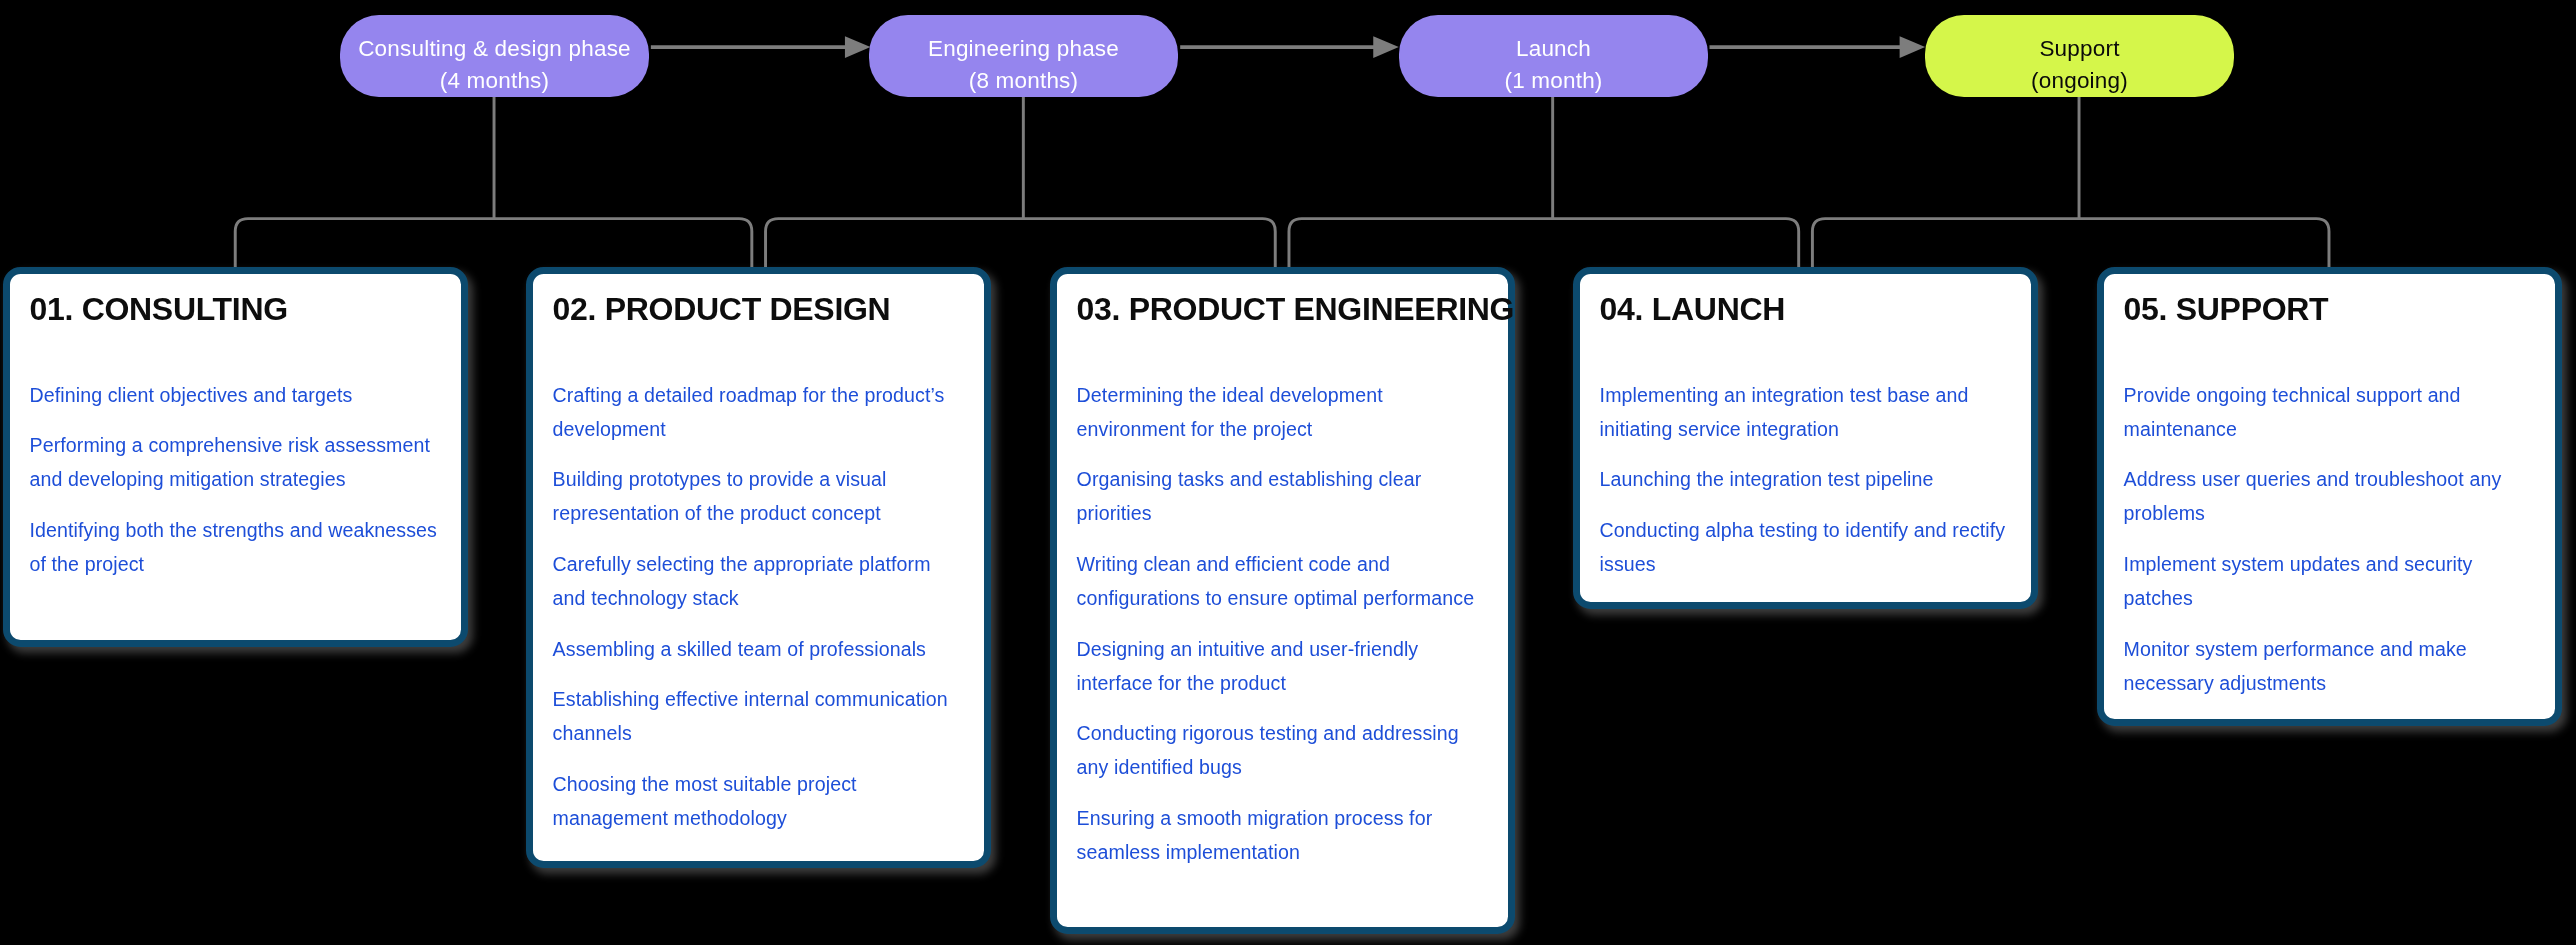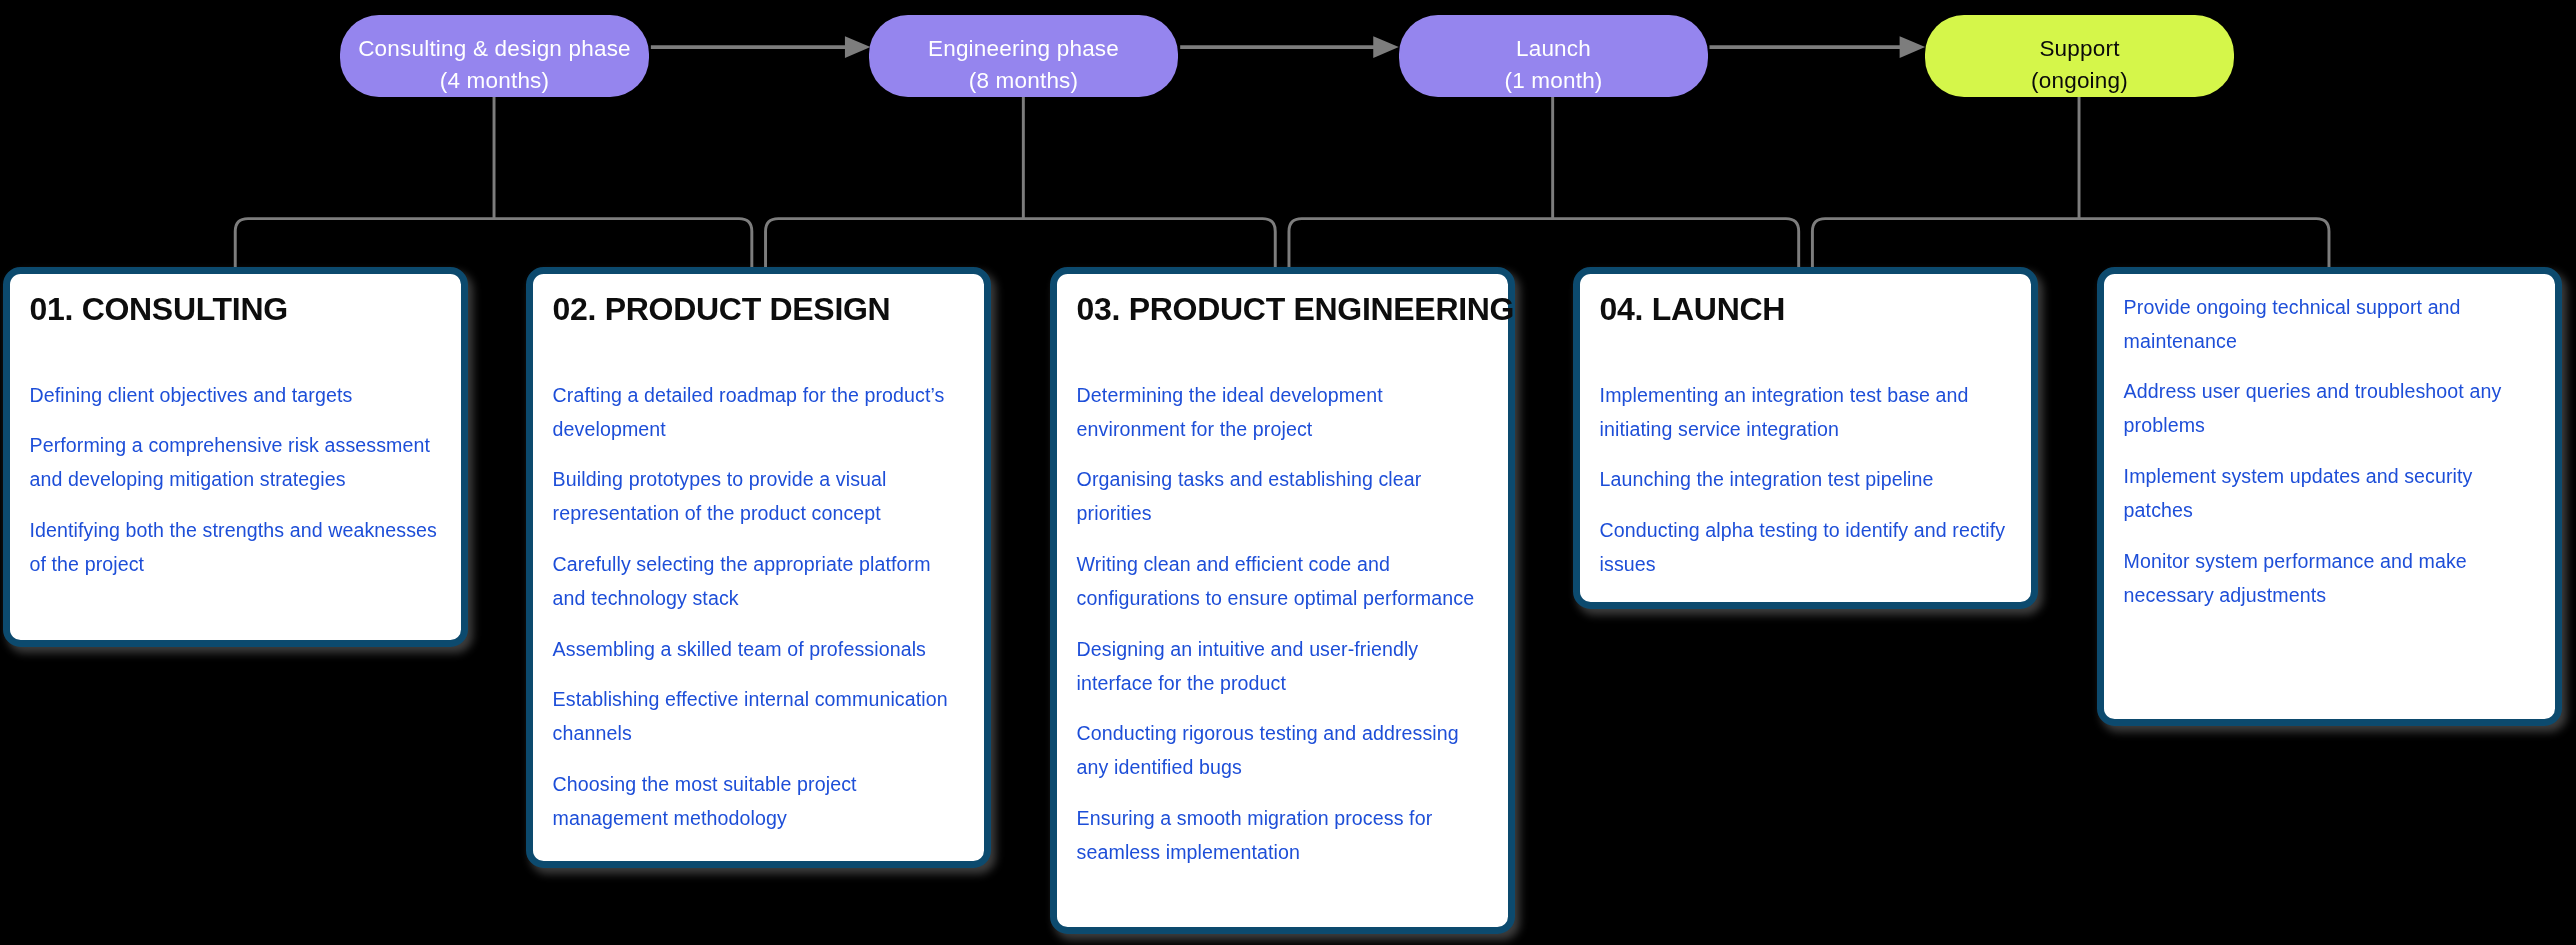--- a/index.html
+++ b/index.html
@@ -126,20 +126,21 @@
   </section>
 
   <section class="card c4">
     <h2>04. LAUNCH</h2>
     <p>Implementing an integration test base and initiating service integration</p>
     <p>Launching the integration test pipeline</p>
     <p>Conducting alpha testing to identify and rectify issues</p>
   </section>
 
   <section class="card c5">
+    <h2>05. SUPPORT</h2>
     <p>Provide ongoing technical support and maintenance</p>
     <p>Address user queries and troubleshoot any problems</p>
     <p>Implement system updates and security patches</p>
     <p>Monitor system performance and make necessary adjustments</p>
   </section>
 
 </div>
 
 
 </body></html>

